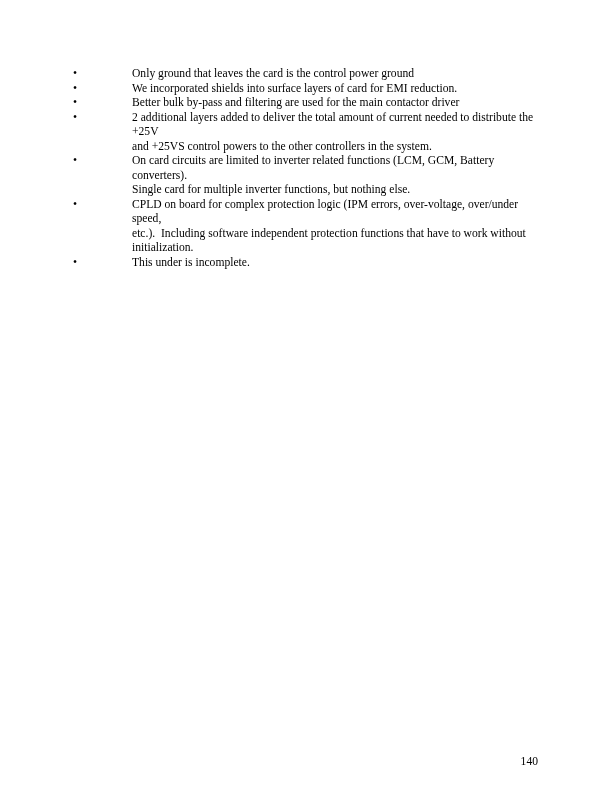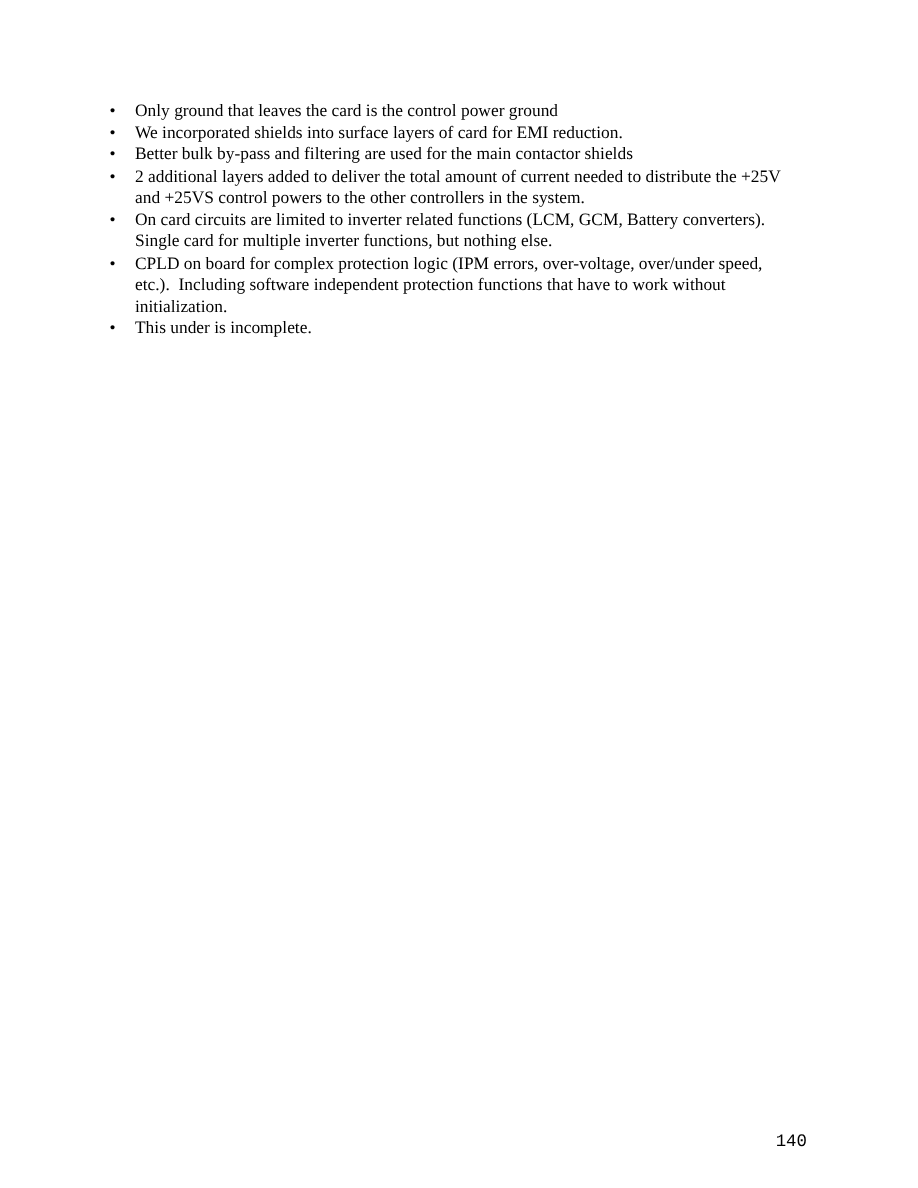--- a/index.html
+++ b/index.html
@@ -32,49 +32,49 @@
     padding-left: 18px;
     margin: 0;
   }
   .bullet-marker {
     position: absolute;
     left: 1px;
     top: 0;
   }
   .bullet-text {
     white-space: pre-wrap;
+    margin-left: 42px;
   }
   .page-number {
     position: absolute;
     top: 755px;
     left: 90px;
     width: 448px;
     text-align: right;
     font-size: 11.6px;
     line-height: 14.5px;
-    font-family: Liberation Mono, monospace;
   }
 </style>
 </head>
 <body>
 
 <div class="page">
 
   <ul class="bullet-list">
     <li class="bullet-item">
       <span class="bullet-marker">•</span>
       <div class="bullet-text">Only ground that leaves the card is the control power ground</div>
     </li>
     <li class="bullet-item">
       <span class="bullet-marker">•</span>
       <div class="bullet-text">We incorporated shields into surface layers of card for EMI reduction.</div>
     </li>
     <li class="bullet-item">
       <span class="bullet-marker">•</span>
-      <div class="bullet-text">Better bulk by-pass and filtering are used for the main contactor shields</div>
+      <div class="bullet-text">Better bulk by-pass and filtering are used for the main contactor driver</div>
     </li>
     <li class="bullet-item">
       <span class="bullet-marker">•</span>
       <div class="bullet-text">2 additional layers added to deliver the total amount of current needed to distribute the +25V
 and +25VS control powers to the other controllers in the system.</div>
     </li>
     <li class="bullet-item">
       <span class="bullet-marker">•</span>
       <div class="bullet-text">On card circuits are limited to inverter related functions (LCM, GCM, Battery converters).
 Single card for multiple inverter functions, but nothing else.</div>

